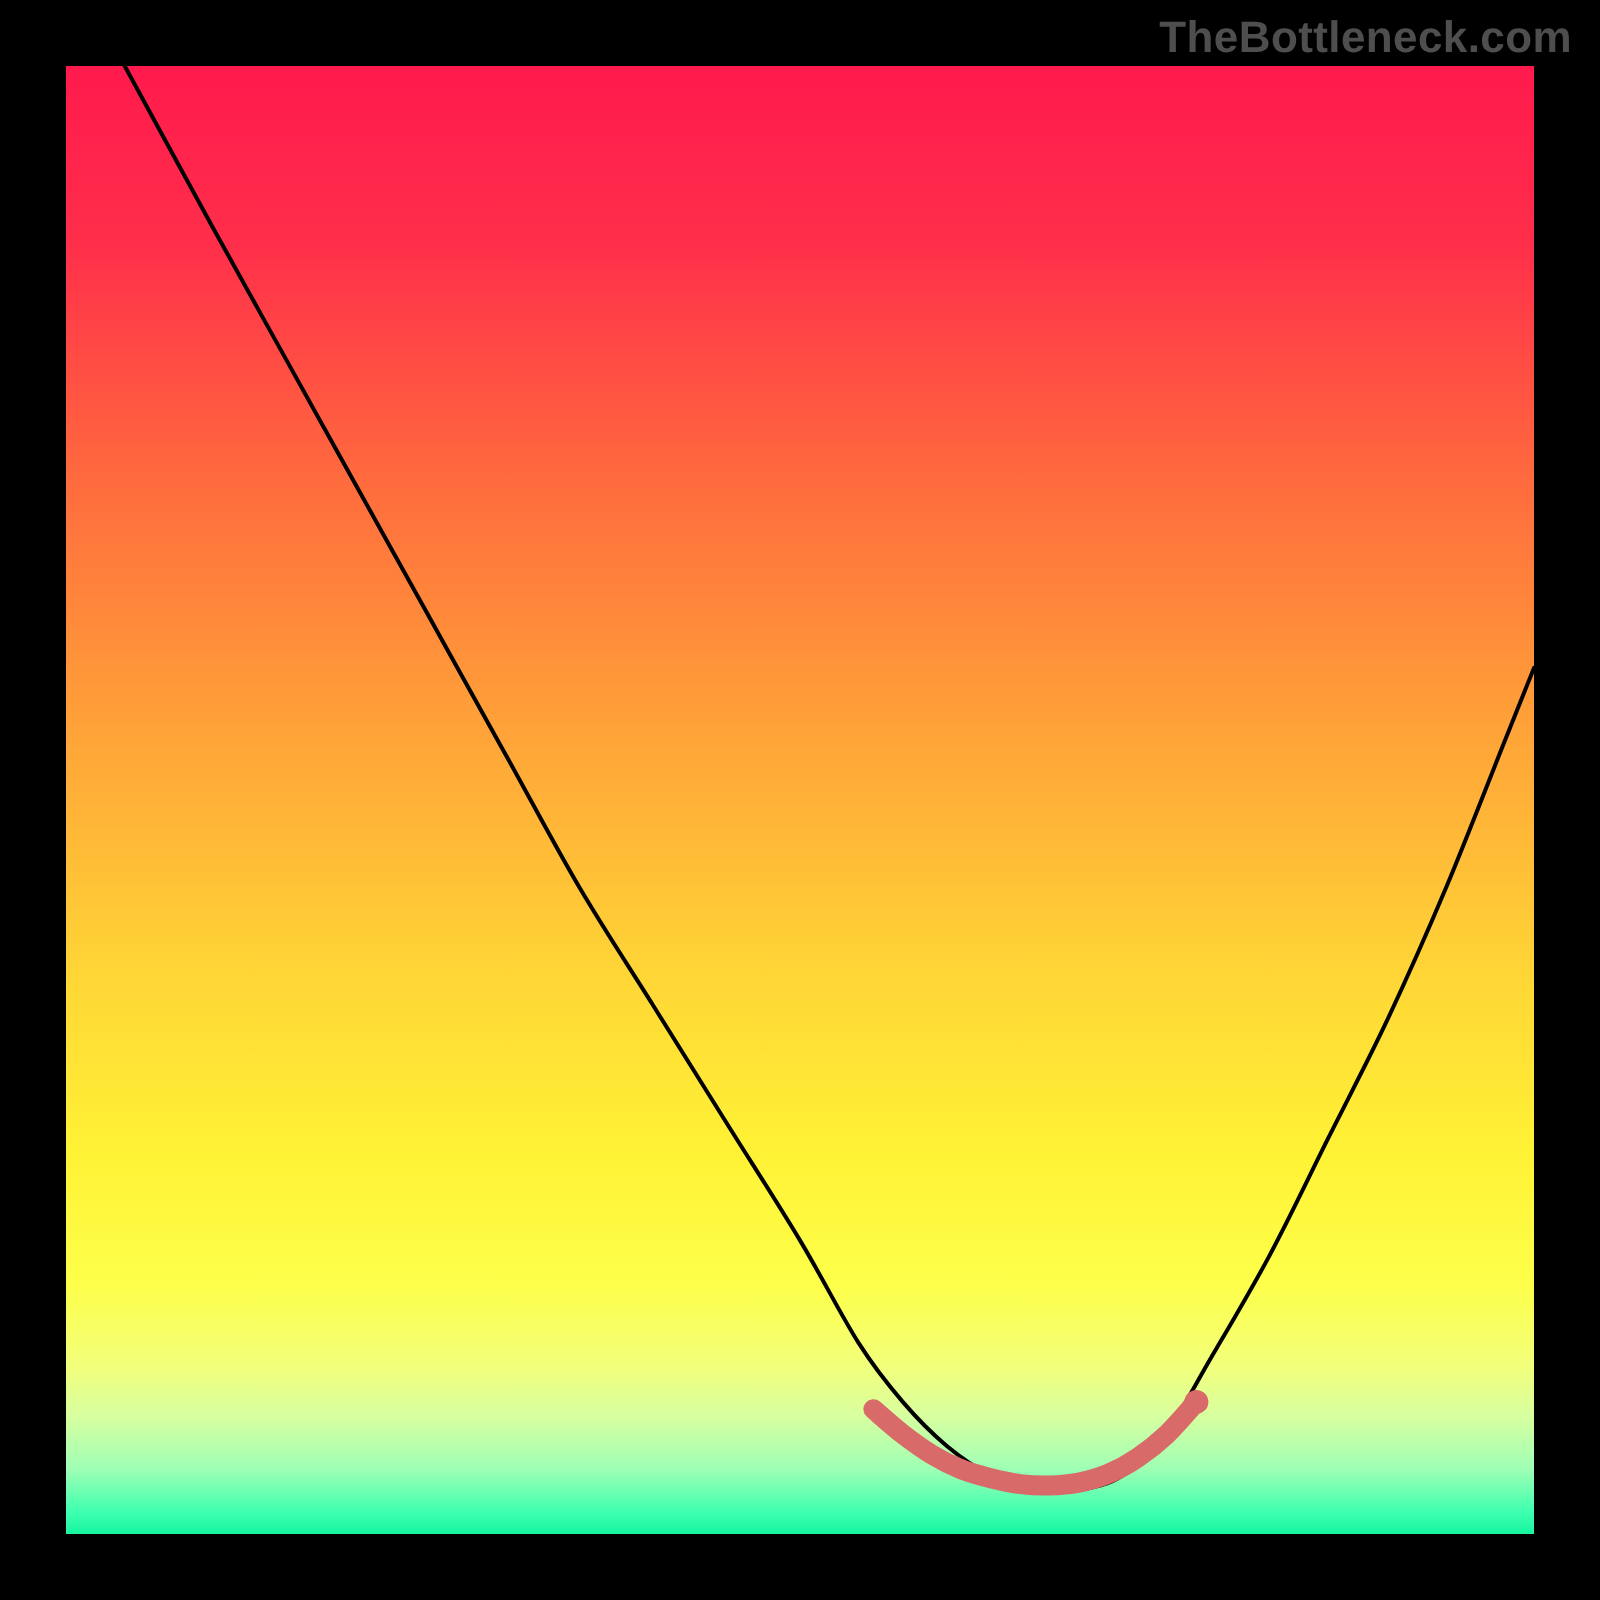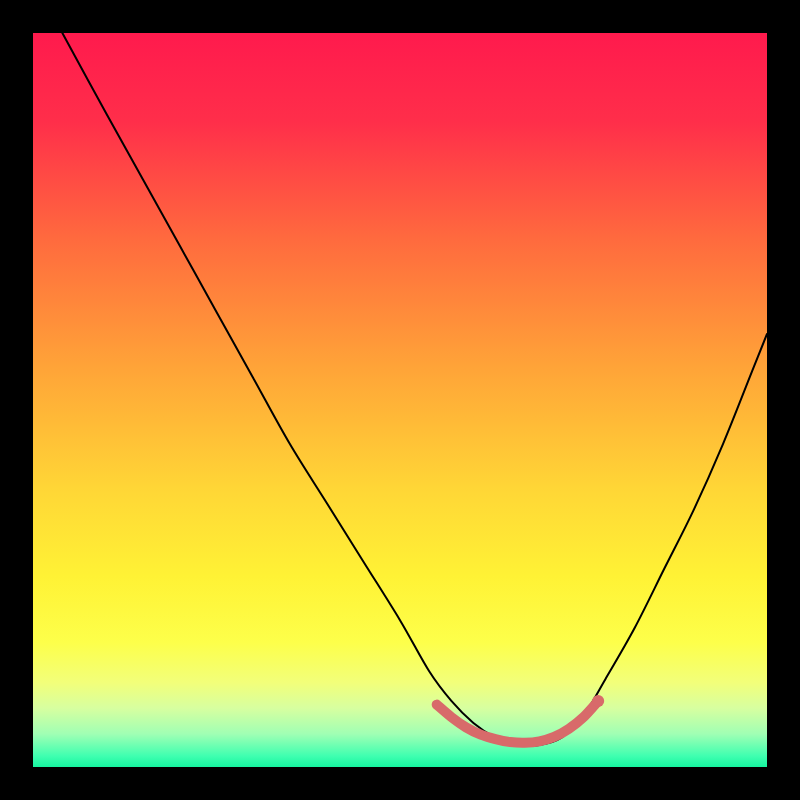--- a/index.html
+++ b/index.html
@@ -80,14 +80,15 @@
     </svg>
 
     <svg class="curve" viewBox="0 0 734 734" preserveAspectRatio="none">
       <path id="main-curve" fill="none" stroke-linecap="round" stroke-linejoin="round" d="M 29.36 0 C 36.7 13.456666666666669, 59.94333333333334 56.273333333333355, 73.4 80.74000000000001 C 86.85666666666667 105.20666666666666, 97.86666666666666 124.77999999999996, 110.1 146.79999999999995 C 122.33333333333333 168.81999999999996, 134.56666666666666 190.84, 146.8 212.86 C 159.03333333333336 234.88000000000002, 171.26666666666668 256.90000000000003, 183.5 278.92 C 195.73333333333332 300.94, 207.96666666666667 322.96, 220.2 344.97999999999996 C 232.4333333333333 366.99999999999994, 244.66666666666663 390.24333333333334, 256.9 411.04 C 269.1333333333333 431.8366666666667, 281.3666666666667 450.18666666666667, 293.6 469.76 C 305.83333333333337 489.3333333333333, 318.06666666666666 508.9066666666667, 330.3 528.48 C 342.53333333333336 548.0533333333334, 355.99 568.85, 367 587.2 C 378.01 605.5500000000001, 387.7966666666667 625.1233333333333, 396.36 638.58 C 404.92333333333335 652.0366666666667, 411.03999999999996 659.3766666666668, 418.37999999999994 667.94 C 425.7199999999999 676.5033333333333, 433.05999999999995 683.8433333333334, 440.4 689.96 C 447.74 696.0766666666667, 455.08000000000004 700.97, 462.42 704.64 C 469.76 708.31, 477.1 710.7566666666667, 484.44 711.98 C 491.78 713.2033333333334, 499.12 713.2033333333334, 506.46 711.98 C 513.8 710.7566666666667, 521.14 709.5333333333333, 528.48 704.64 C 535.82 699.7466666666667, 543.16 692.4066666666666, 550.5 682.62 C 557.84 672.8333333333334, 563.9566666666667 660.5999999999999, 572.52 645.92 C 581.0833333333333 631.24, 592.0933333333334 612.89, 601.88 594.54 C 611.6666666666666 576.1899999999999, 621.4533333333334 555.3933333333332, 631.24 535.8199999999999 C 641.0266666666666 516.2466666666667, 650.8133333333334 497.89666666666665, 660.6 477.1 C 670.3866666666667 456.3033333333334, 680.1733333333333 434.28333333333336, 689.9599999999999 411.04 C 699.7466666666666 387.7966666666667, 711.9799999999999 355.99, 719.3199999999999 337.64 C 726.66 319.28999999999996, 731.5533333333333 307.0566666666667, 734 300.94" stroke="#000000" stroke-width="2"></path>
       <path id="band-curve" fill="none" stroke-linecap="round" stroke-linejoin="round" d="M 403.70000000000005 671.61 C 406.1466666666667 673.6896666666667, 413.4866666666666 680.2956666666666, 418.37999999999994 684.088 C 423.27333333333326 687.8803333333333, 428.16666666666663 691.428, 433.06 694.364 C 437.9533333333334 697.3000000000001, 442.8466666666667 699.7466666666667, 447.74 701.704 C 452.6333333333333 703.6613333333332, 457.5266666666667 704.8846666666666, 462.42 706.108 C 467.31333333333333 707.3313333333333, 472.2066666666667 708.4323333333333, 477.1 709.044 C 481.99333333333334 709.6556666666667, 486.8866666666667 709.9003333333334, 491.78000000000003 709.778 C 496.67333333333335 709.6556666666667, 501.56666666666666 709.2886666666666, 506.46 708.31 C 511.3533333333333 707.3313333333333, 516.2466666666667 705.9856666666666, 521.14 703.906 C 526.0333333333333 701.8263333333333, 530.9266666666666 699.135, 535.8199999999999 695.832 C 540.7133333333333 692.529, 545.6066666666667 688.7366666666667, 550.5 684.088 C 555.3933333333333 679.4393333333333, 562.7333333333333 670.6313333333334, 565.1800000000001 667.94" stroke="#d86a6a" stroke-width="10"></path>
       <circle id="band-dot" r="6" cx="565.1800000000001" cy="667.94" fill="#d86a6a"></circle>
     </svg>
 
   </div>
 
+  <div class="watermark">TheBottleneck.com</div>
 
 </div>
 
 </body></html>

